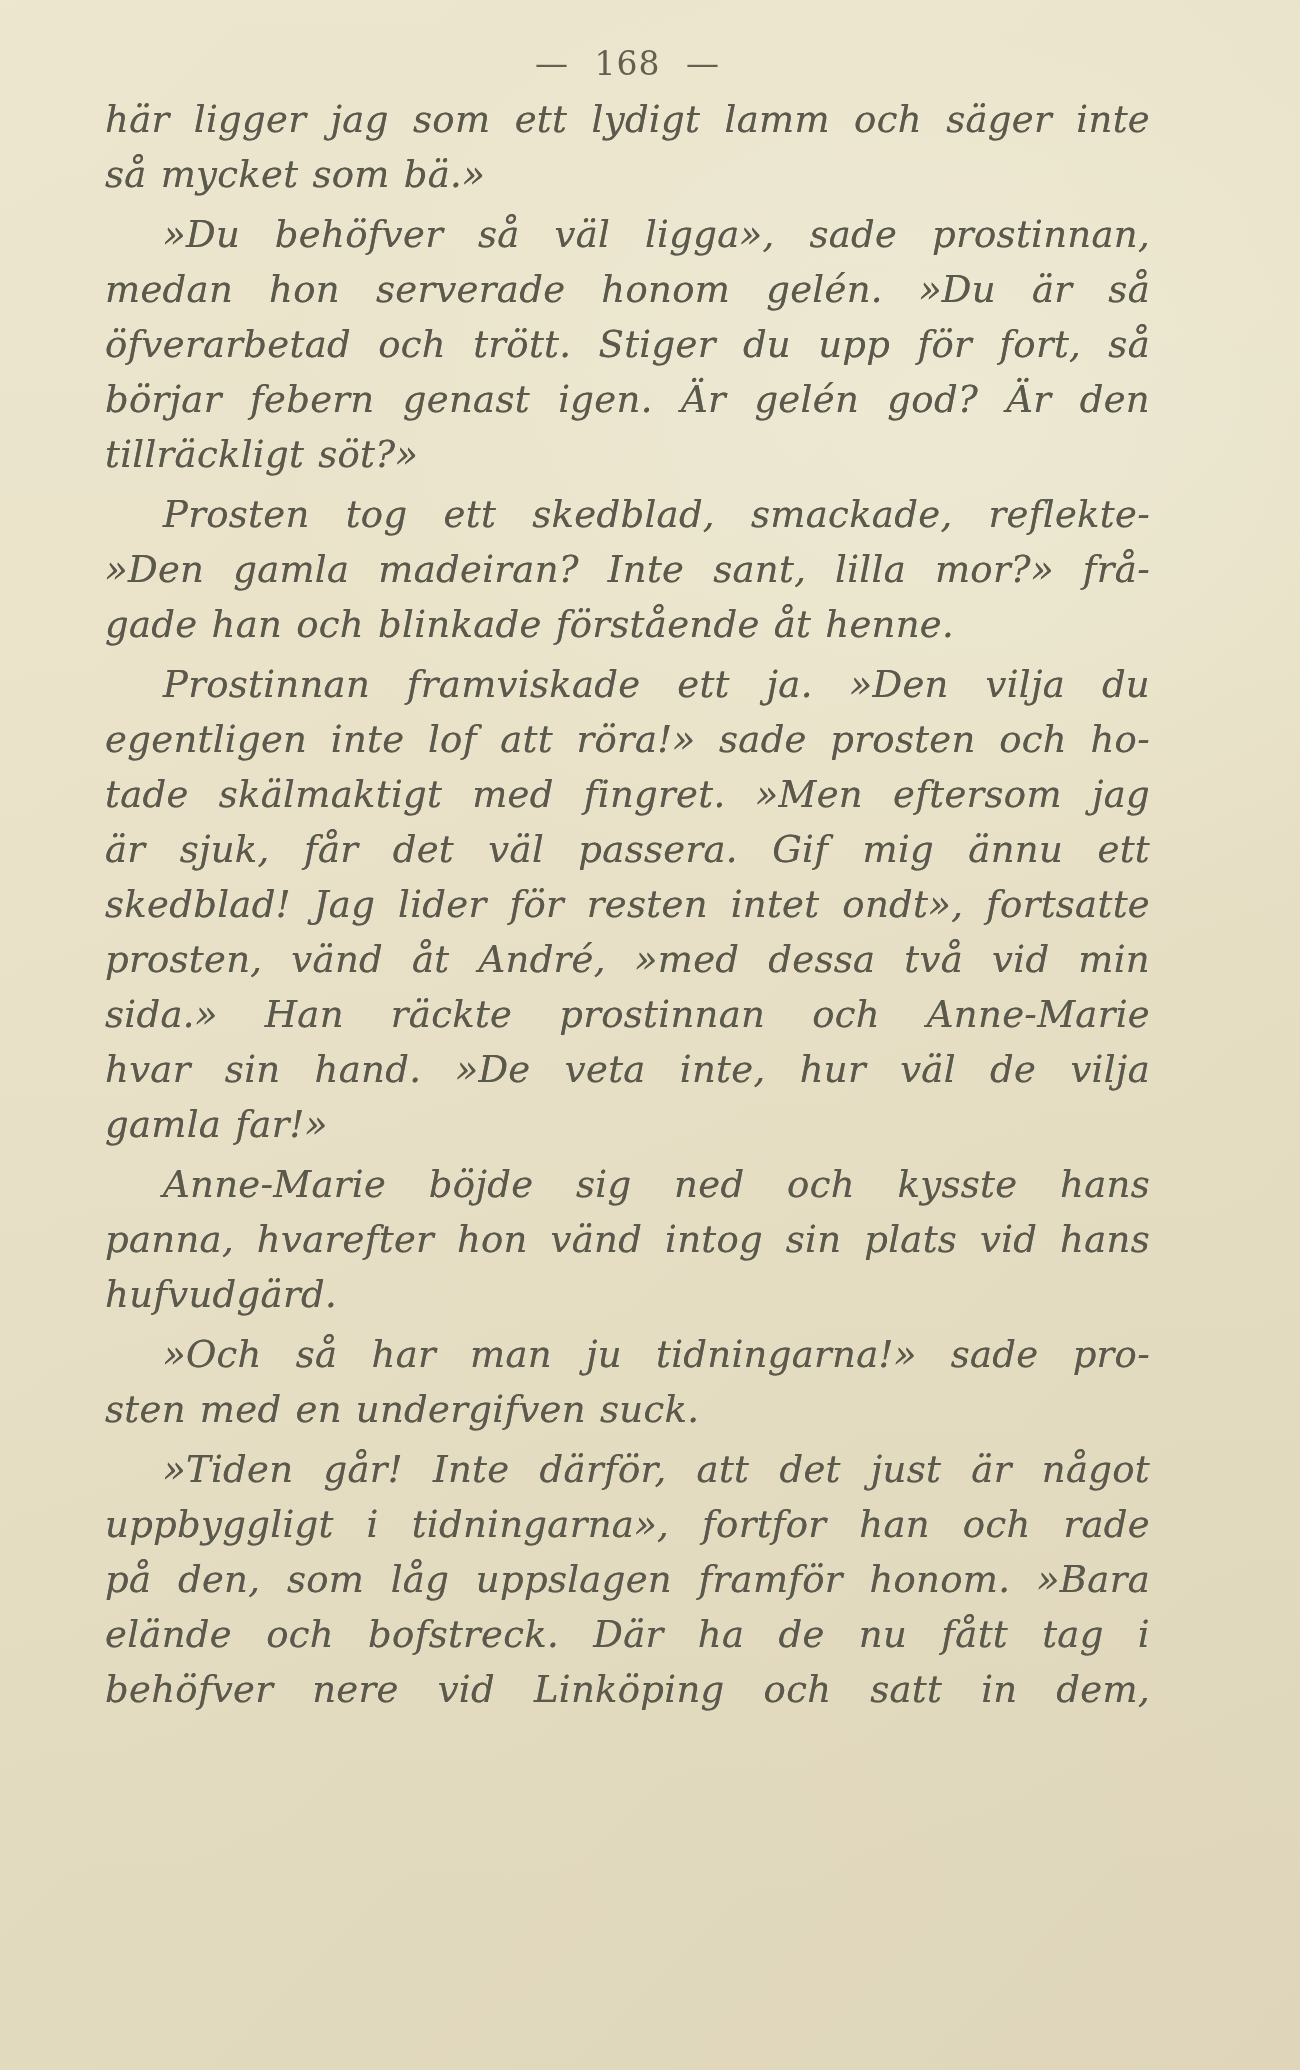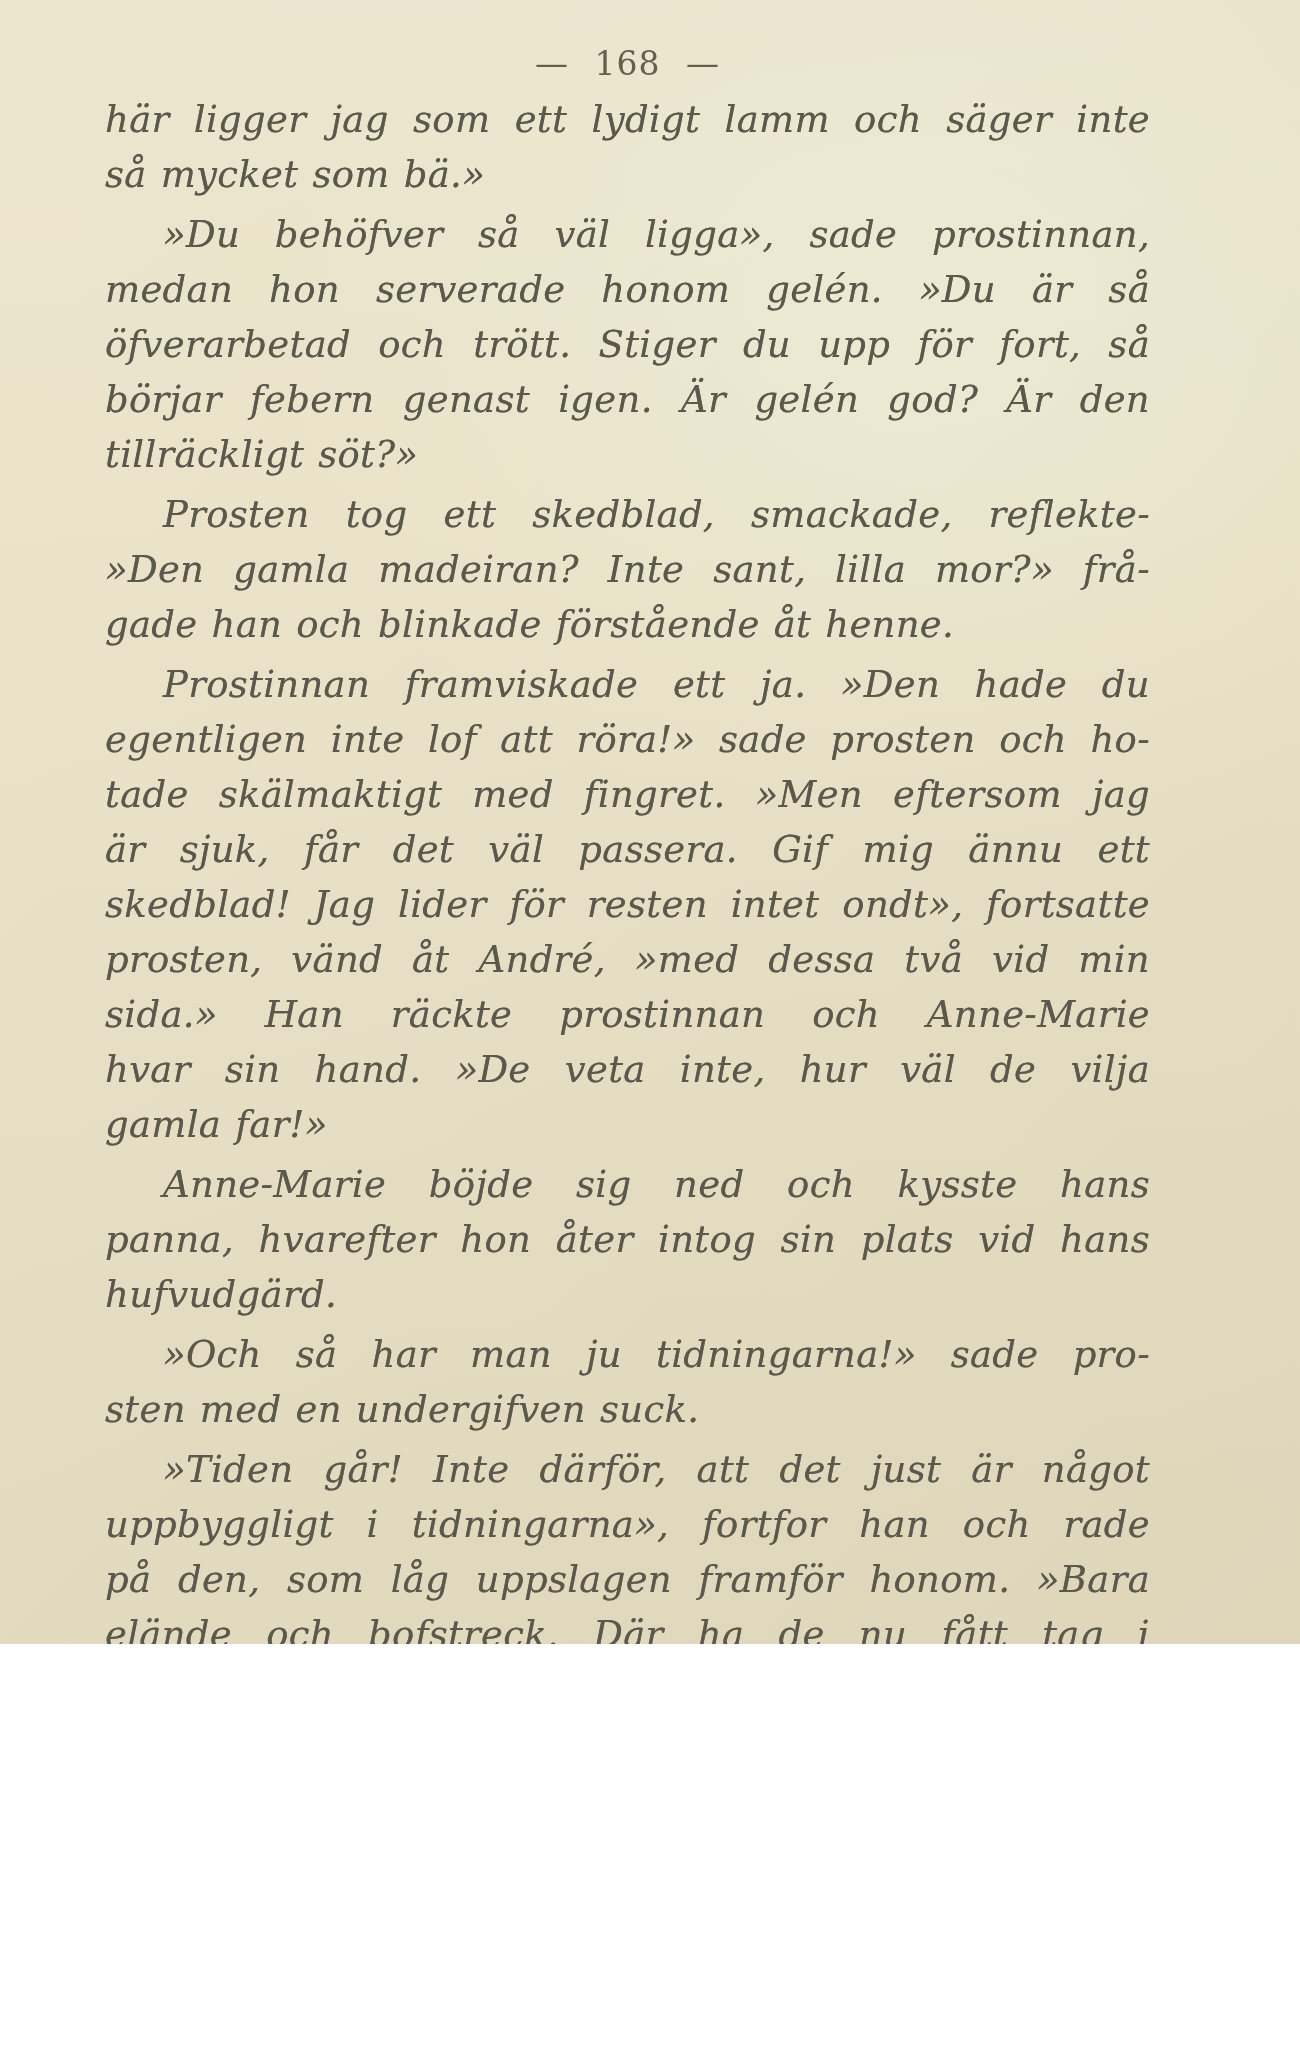--- a/index.html
+++ b/index.html
@@ -5,21 +5,21 @@
   html, body {
     margin: 0;
     padding: 0;
     width: 1300px;
     height: 2070px;
     font-family: "DejaVu Serif", "Liberation Serif", serif;
   }
   .page {
     position: relative;
     width: 1300px;
-    height: 1644px;
+    height: 2070px;
     overflow: hidden;
     background:
       radial-gradient(ellipse 950px 750px at 72% 20%, rgba(240,238,219,0.55), rgba(240,238,219,0) 70%),
       linear-gradient(to bottom, rgba(255,255,255,0.05) 0%, rgba(0,0,0,0) 30%, rgba(122,101,60,0.05) 92%),
       linear-gradient(135deg, #ece5cd 0%, #e9e2c8 45%, #e4dcc1 100%);
     background-color: #e8e1c8;
   }
   .page-number {
     position: absolute;
     top: 44px;
@@ -72,33 +72,33 @@
         <div class="line">öfverarbetad och trött.  Stiger du upp för fort, så</div>
         <div class="line">börjar febern genast igen.  Är gelén god?  Är den</div>
         <div class="line flush-left">tillräckligt söt?»</div>
       </div>
       <div class="para">
         <div class="line indent">Prosten tog ett skedblad, smackade, reflekte-</div>
         <div class="line">»Den gamla madeiran?  Inte sant, lilla mor?» frå-</div>
         <div class="line flush-left">gade han och blinkade förstående åt henne.</div>
       </div>
       <div class="para">
-        <div class="line indent">Prostinnan framviskade ett ja.  »Den hade du</div>
+        <div class="line indent">Prostinnan framviskade ett ja.  »Den vilja du</div>
         <div class="line">egentligen inte lof att röra!» sade prosten och ho-</div>
         <div class="line">tade skälmaktigt med fingret.  »Men eftersom jag</div>
         <div class="line">är sjuk, får det väl passera.  Gif mig ännu ett</div>
         <div class="line">skedblad!  Jag lider för resten intet ondt», fortsatte</div>
         <div class="line">prosten, vänd åt André, »med dessa två vid min</div>
         <div class="line">sida.»  Han räckte prostinnan och Anne-Marie</div>
         <div class="line">hvar sin hand.  »De veta inte, hur väl de vilja</div>
         <div class="line flush-left">gamla far!»</div>
       </div>
       <div class="para">
         <div class="line indent">Anne-Marie böjde sig ned och kysste hans</div>
-        <div class="line">panna, hvarefter hon åter intog sin plats vid hans</div>
+        <div class="line">panna, hvarefter hon vänd intog sin plats vid hans</div>
         <div class="line flush-left">hufvudgärd.</div>
       </div>
       <div class="para">
         <div class="line indent">»Och så har man ju tidningarna!» sade pro-</div>
         <div class="line flush-left">sten med en undergifven suck.</div>
       </div>
       <div class="para">
         <div class="line indent">»Tiden går!  Inte därför, att det just är något</div>
         <div class="line">uppbyggligt i tidningarna»,  fortfor han och rade</div>
         <div class="line">på den, som låg uppslagen framför honom. »Bara</div>

